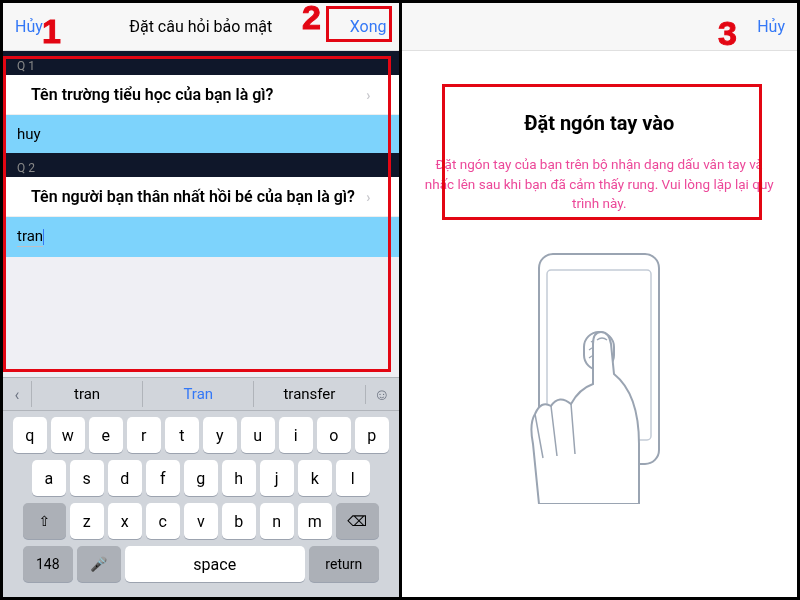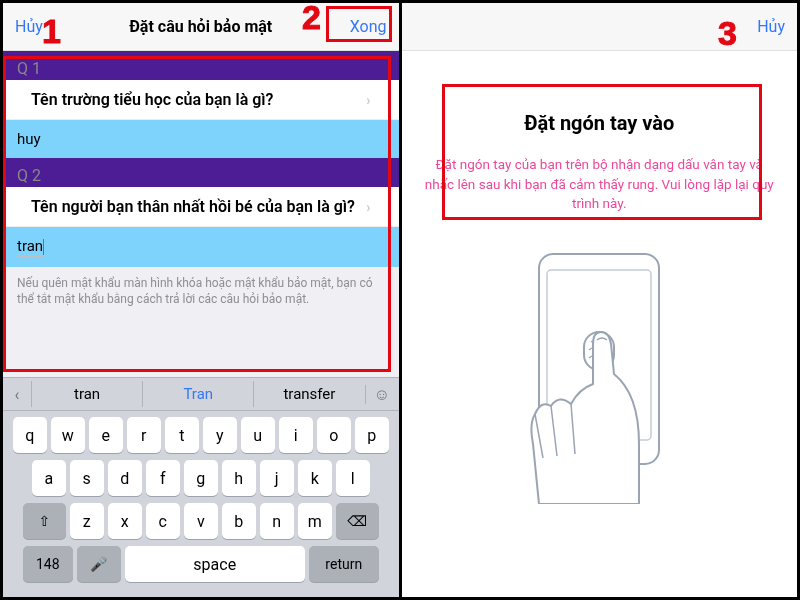--- a/index.html
+++ b/index.html
@@ -44,37 +44,37 @@
     font-size: 16px;
     cursor: pointer;
     min-width: 50px;
   }
   .nav-right { text-align: right; }
   .nav-title {
     position: absolute;
     left: 50%;
     transform: translateX(-50%);
     font-size: 16px;
-    font-weight: 700;
+    font-weight: 400;
     color: #000;
   }
 
   
   .form-area {
     flex: 1;
     overflow: hidden;
     background: #efeff4;
     position: relative;
   }
   .qgroup { background: #fff; }
   .qlabel {
     padding: 8px 14px 2px 14px;
-    font-size: 16px;
+    font-size: 12px;
     color: #888;
-    background: #4c1d95;
+    background: #0f172a;
   }
   .qtext {
     padding: 10px 28px;
     font-size: 16px;
     font-weight: 600;
     color: #000;
     border-bottom: 1px solid #eee;
     display: flex;
     justify-content: space-between;
     align-items: center;
@@ -240,21 +240,20 @@
       <div class="qgroup">
         <div class="qtext">
           <span>Tên người bạn thân nhất hồi bé của bạn là gì?</span>
           <span class="chev">›</span>
         </div>
         <div class="ainput">
           <span class="underlined">tran</span><span class="caret"></span>
         </div>
       </div>
 
-      <div class="hint">Nếu quên mật khẩu màn hình khóa hoặc mật khẩu bảo mật, bạn có thể tắt mật khẩu bằng cách trả lời các câu hỏi bảo mật.</div>
     </div>
 
     <div class="suggest">
       <div class="sug-chev">‹</div>
       <div class="sug-opt">tran</div>
       <div class="sug-opt mid">Tran</div>
       <div class="sug-opt">transfer</div>
       <div class="sug-smile">☺</div>
     </div>
 

